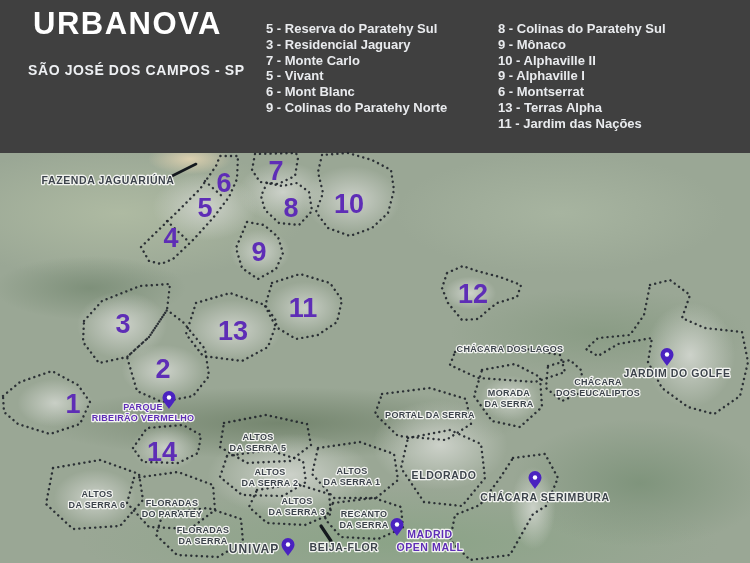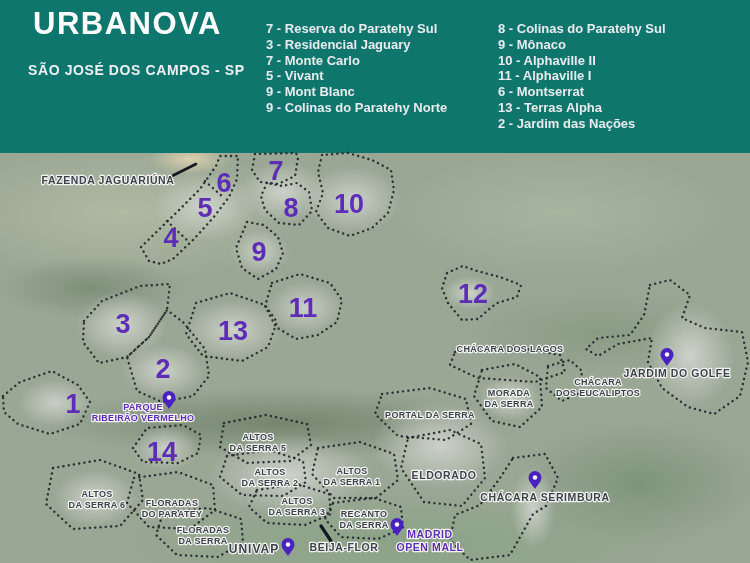--- a/index.html
+++ b/index.html
@@ -1,20 +1,20 @@
 <!DOCTYPE html>
 <html><head>
 <meta charset="utf-8">
 <style>
   html,body{margin:0;padding:0;}
   body{
     width:750px;height:563px;position:relative;overflow:hidden;
     font-family:"Liberation Sans",sans-serif;background:#262c37;
   }
-  .header{position:absolute;left:0;top:0;width:750px;height:185px;background:#0f766e;}
+  .header{position:absolute;left:0;top:0;width:750px;height:185px;background:#404040;}
   .title{position:absolute;left:33px;top:6px;font-size:31px;font-weight:800;color:#ffffff;letter-spacing:1.5px;}
   .subtitle{position:absolute;left:28px;top:62px;font-size:14px;font-weight:700;color:#eef0f3;letter-spacing:0.6px;}
   .legend-col{position:absolute;top:21px;margin:0;padding:0;list-style:none;color:#e9ebee;font-size:13px;font-weight:600;}
   .legend-col li{height:15.8px;line-height:15.8px;white-space:nowrap;}
   .col1{left:266px;}
   .col2{left:498px;}
   .map{
     position:absolute;left:0;top:153px;width:750px;height:410px;
     background-color:#9aa795;
     background-image:
@@ -57,35 +57,35 @@
   .pin-dot{fill:#ffffff;}
   .ptr{stroke:#14181d;stroke-width:2.6;stroke-linecap:round;}
 </style>
 </head>
 <body>
 
 <div class="header">
   <div class="title">URBANOVA</div>
   <div class="subtitle">SÃO JOSÉ DOS CAMPOS - SP</div>
   <ul class="legend-col col1">
-    <li>7 - Reserva do Paratehy Sul</li>
+    <li>5 - Reserva do Paratehy Sul</li>
     <li>3 - Residencial Jaguary</li>
     <li>7 - Monte Carlo</li>
     <li>5 - Vivant</li>
-    <li>9 - Mont Blanc</li>
+    <li>6 - Mont Blanc</li>
     <li>9 - Colinas do Paratehy Norte</li>
   </ul>
   <ul class="legend-col col2">
     <li>8 - Colinas do Paratehy Sul</li>
     <li>9 - Mônaco</li>
     <li>10 - Alphaville II</li>
-    <li>11 - Alphaville I</li>
+    <li>9 - Alphaville I</li>
     <li>6 - Montserrat</li>
     <li>13 - Terras Alpha</li>
-    <li>2 - Jardim das Nações</li>
+    <li>11 - Jardim das Nações</li>
   </ul>
 </div>
 
 <div class="map"></div>
 
 <svg class="overlay" viewBox="0 0 750 563">
 
   <g>
     <polygon class="region" points="3,396 20,382 52,371 78,385 90,402 80,424 50,434 18,424 4,412"></polygon>
     <polygon class="region" points="149,337 167,310 183,322 205,349 209,376 193,396 162,402 137,391 127,357"></polygon>

